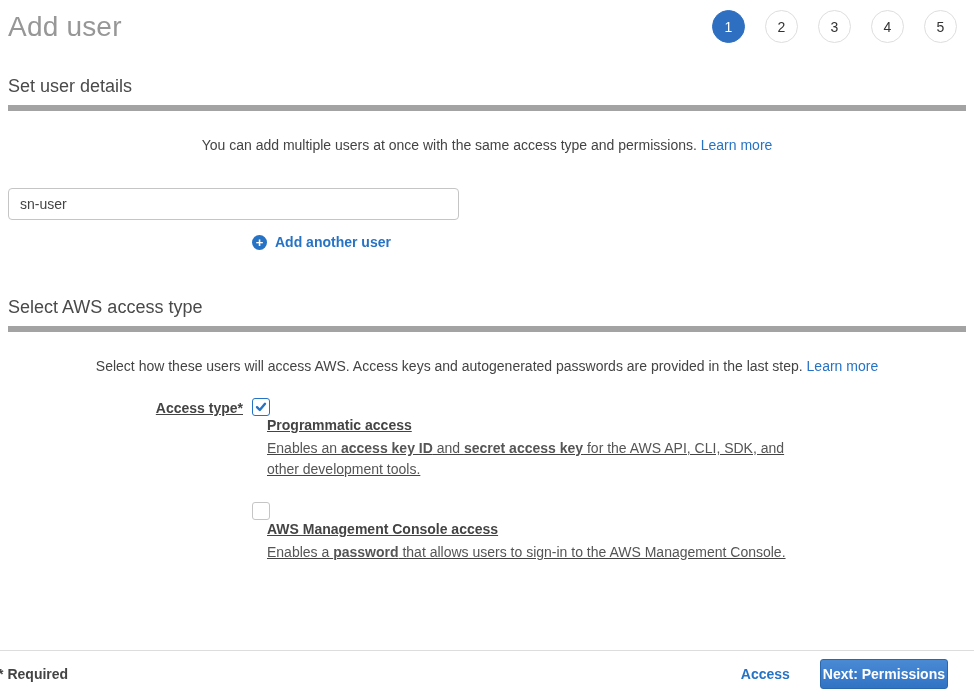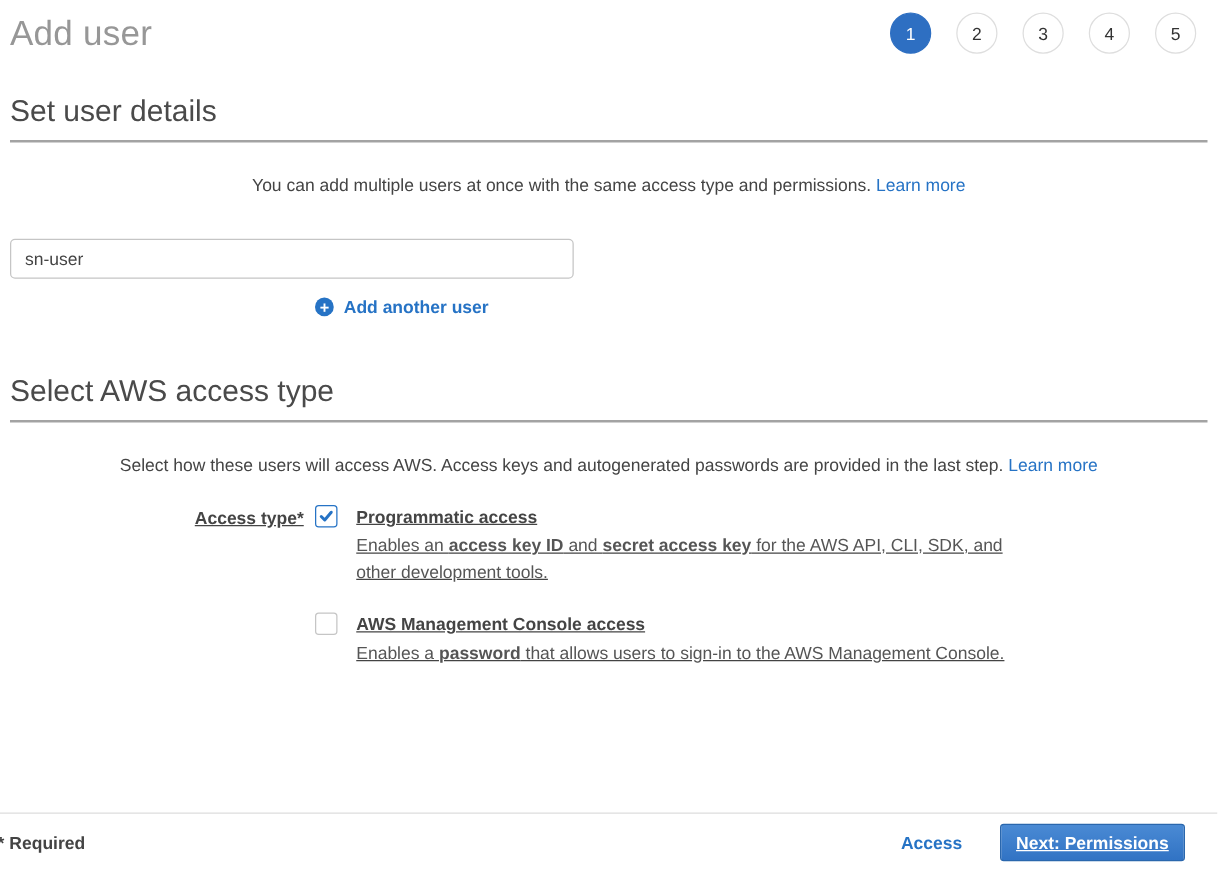--- a/index.html
+++ b/index.html
@@ -18,22 +18,22 @@
   .step {
     width:33px; height:33px; border-radius:50%;
     border:1px solid #dedede; background:#fff; color:#333;
     display:flex; align-items:center; justify-content:center;
     font-size:14px;
   }
   .step.active { background:#2e6fc2; border-color:#2e6fc2; color:#fff; }
 
   
   .section-heading {
-    font-size:24px; font-weight:400; color:#4a4a4a;
-    padding-bottom:8px; border-bottom:2px solid #a3a3a3;
+    font-size:18px; font-weight:400; color:#4a4a4a;
+    padding-bottom:8px; border-bottom:6px solid #a3a3a3;
   }
   .section-desc { margin-top:25px; font-size:14px; color:#444; line-height:18px;text-align:center; }
   a.link { color:#2673c5; text-decoration:none; cursor:pointer; }
   a.link.bold { font-weight:bold; }
 
   .section-user { margin-top:33px; }
   .section-access { margin-top:47px; }
 
   
   .form-row { display:flex; margin-top:34px; }
@@ -47,44 +47,43 @@
   .add-another { margin-top:14px; margin-left:244px; display:flex; align-items:center; gap:8px; }
   .plus-circle {
     width:15px; height:15px; border-radius:50%; background:#2673c5;
     color:#fff; display:flex; align-items:center; justify-content:center;
     font-size:13px; font-weight:bold; line-height:1;
   }
 
   
   .access-row { display:flex; margin-top:23px;text-decoration:underline; }
   .options { display:flex; flex-direction:column; gap:22px; }
-  .option { display:flex; align-items:flex-start; }
+  .option { display:flex; align-items:flex-start;flex-direction:column; }
   .checkbox {
     width:18px; height:18px; border-radius:3px; background:#fff;
     border:1px solid #c5c5c5; margin-top:0; flex:0 0 auto;
     display:flex; align-items:center; justify-content:center; cursor:pointer;
   }
   .checkbox.checked { border-color:#2673c5; }
   .option-body { margin-left:15px; max-width:530px; }
   .option-title { font-weight:bold; color:#444; line-height:18px; }
   .option-desc { margin-top:4px; color:#555; line-height:21px; }
   .option-desc b { color:#555; }
 
   
   .footer-wrap { margin-top:auto; border-top:1px solid #ddd; margin-left:-8px; margin-right:-8px; }
   .footer { display:flex; align-items:center; height:46px; padding:0 26px 0 8px;gap:12px; }
   .required { font-weight:bold; color:#444; white-space:nowrap; overflow:visible; }
   .required .ast { margin-left:-10px; margin-right:4px; }
   .footer-actions { margin-left:auto; display:flex; align-items:center; gap:30px; }
   .btn-primary {
     background:linear-gradient(#4a8ad4,#3173c4); border:1px solid #2a67ad;
     color:#fff; font-weight:bold; font-size:14px;
-    padding:0 12px; height:30px; border-radius:3px; cursor:pointer;
+    padding:0 2px; height:30px; border-radius:3px; cursor:pointer;
     font-family:"Liberation Sans","DejaVu Sans",sans-serif;
-    text-decoration:underline;
   }
   .check-icon { display:block; }
 </style>
 </head>
 <body>
 
 <div class="page">
 
   <div class="header">
     <div class="page-title">Add user</div>

